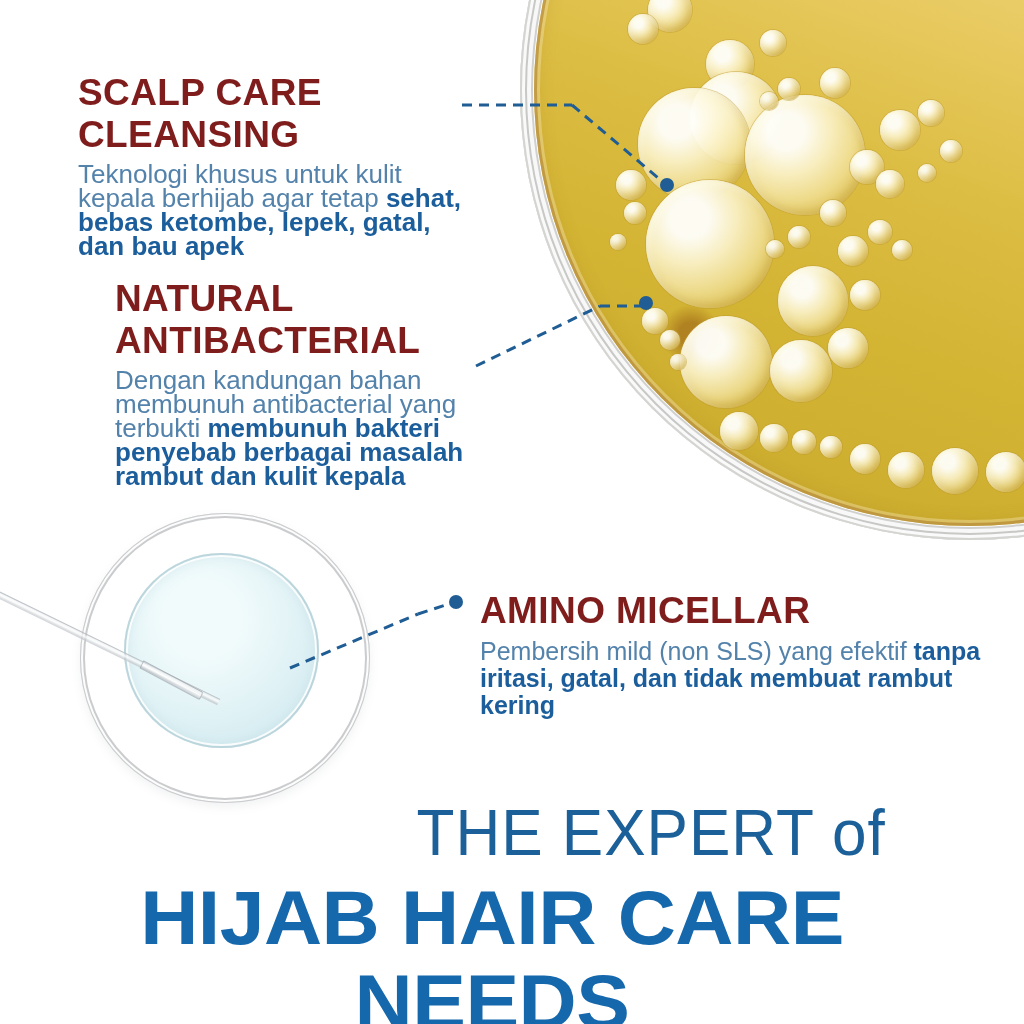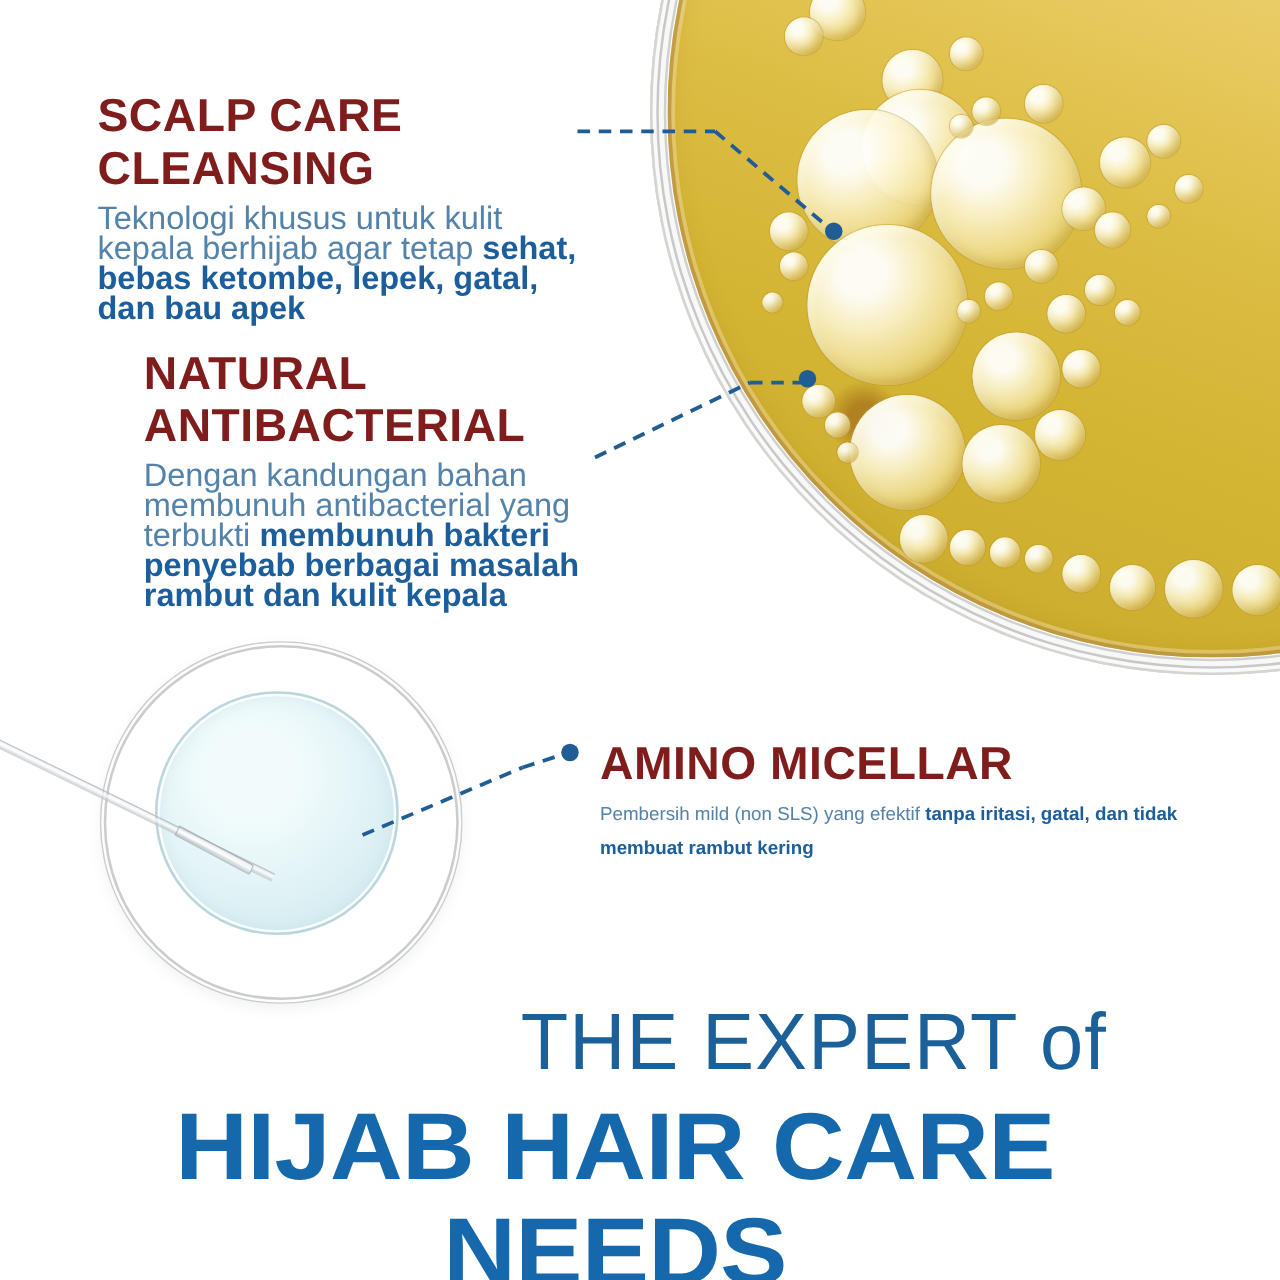--- a/index.html
+++ b/index.html
@@ -83,21 +83,21 @@
     font-size:37px;line-height:42px;margin:0;
   }
   .body{
     margin:6px 0 0 0;font-size:26px;line-height:24px;color:#5382ab;font-weight:normal;
   }
   .body b{color:#1b5e9b;font-weight:bold;}
 
   #blk-scalp{left:78px;top:72px;width:400px;}
   #blk-natural{left:78px;top:278px;width:400px;margin-left:37px;}
   #blk-amino{left:480px;top:565px;width:520px;margin-top:25px;}
-  #blk-amino .body{font-size:15px;line-height:27px;}
+  #blk-amino .body{font-size:25px;line-height:27px;}
 
   
   .hl-wrap{position:absolute;left:0;top:800px;width:896px;padding-left:44px;}
   .hl1{
     text-align:right;padding-right:56px;
     color:#1c6099;font-weight:normal;
     font-size:64px;line-height:66px;letter-spacing:1px;
     margin:0;
     transform:scaleX(.97);transform-origin:right center;
   }

